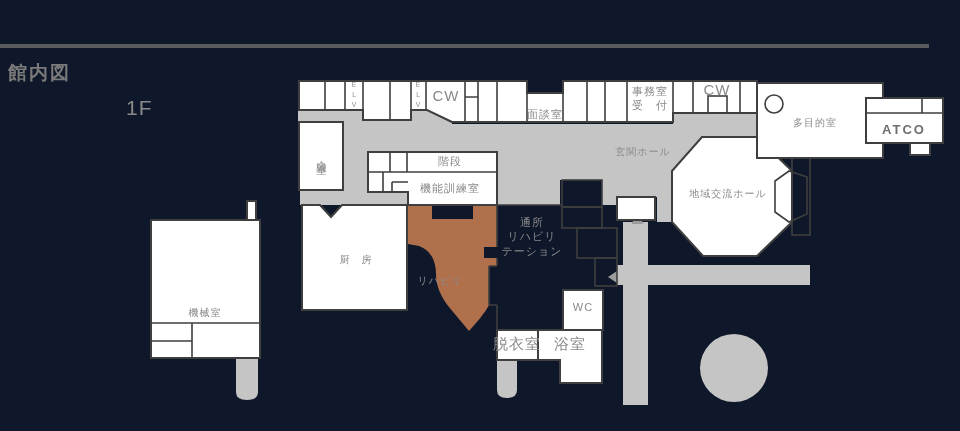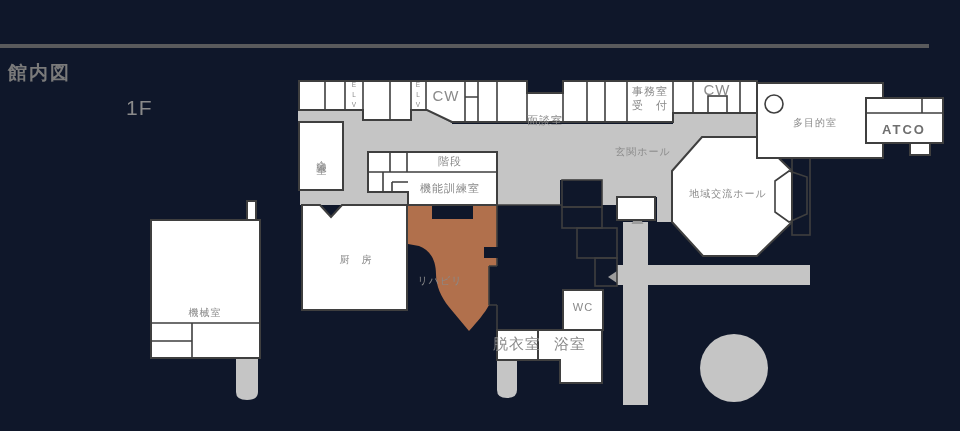--- a/index.html
+++ b/index.html
@@ -103,28 +103,31 @@
 
   <div class="lbl s12" style="left:205px;top:271px;margin-top:42px;">機械室</div>
   <div class="lbl s12 vert" style="left:321px;top:155px;">会議室</div>
   <div class="lbl elv" style="left:354px;top:95px;">E
 L
 V</div>
   <div class="lbl elv" style="left:418px;top:95px;">E
 L
 V</div>
   <div class="lbl s10" style="left:446px;top:96px;">CW</div>
-  <div class="lbl s11" style="left:545px;top:121px;">面談室</div>
+  <div class="lbl s11" style="left:545px;top:115px;">面談室</div>
   <div class="lbl s11" style="left:650px;top:98px;line-height:1.3;">事務室
 受　付</div>
   <div class="lbl s10" style="left:717px;top:90px;">CW</div>
   <div class="lbl s12" style="left:815px;top:123px;">多目的室</div>
   <div class="atco" style="left:904px;top:129px;">ATCO</div>
   <div class="lbl s12" style="left:643px;top:152px;">玄関ホール</div>
   <div class="lbl s12" style="left:728px;top:194px;">地域交流ホール</div>
   <div class="lbl s11" style="left:450px;top:162px;">階段</div>
   <div class="lbl s11" style="left:450px;top:189px;">機能訓練室</div>
   <div class="lbl s12" style="left:356px;top:260px;">厨　房</div>
   <div class="lbl s12" style="left:440px;top:281px;">リハビリ</div>
+  <div class="lbl s11" style="left:532px;top:236px;line-height:1.3;">通所
+リハビリ
+テーション</div>
   <div class="lbl s11" style="left:583px;top:308px;">WC</div>
   <div class="lbl s10" style="left:517px;top:344px;">脱衣室</div>
   <div class="lbl s10" style="left:570px;top:344px;">浴室</div>
 </div>
 
 </body></html>

